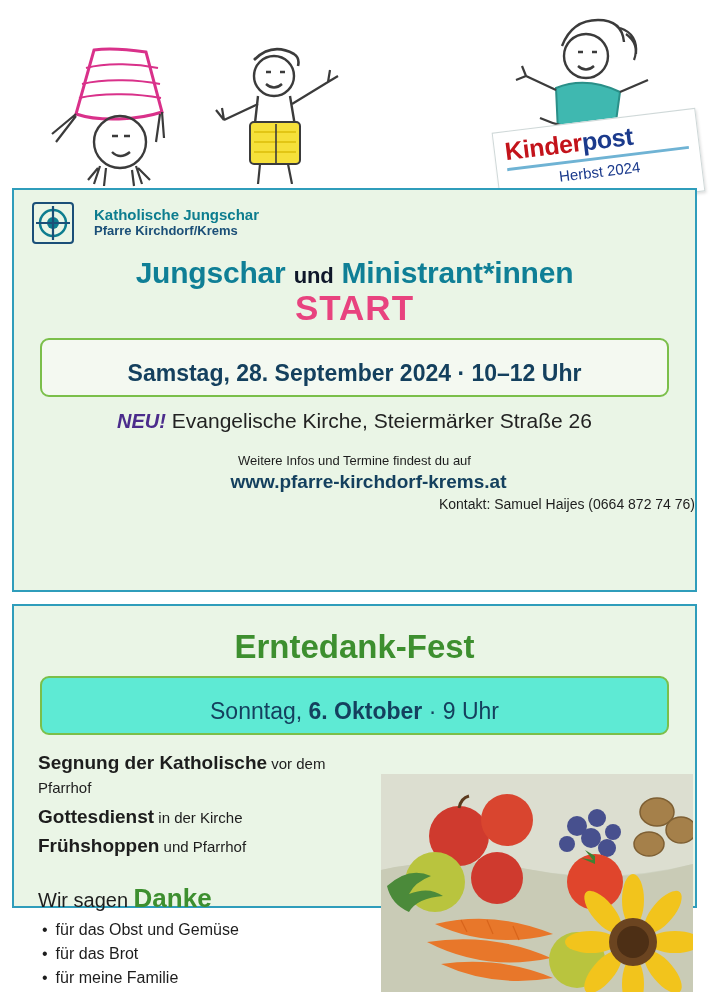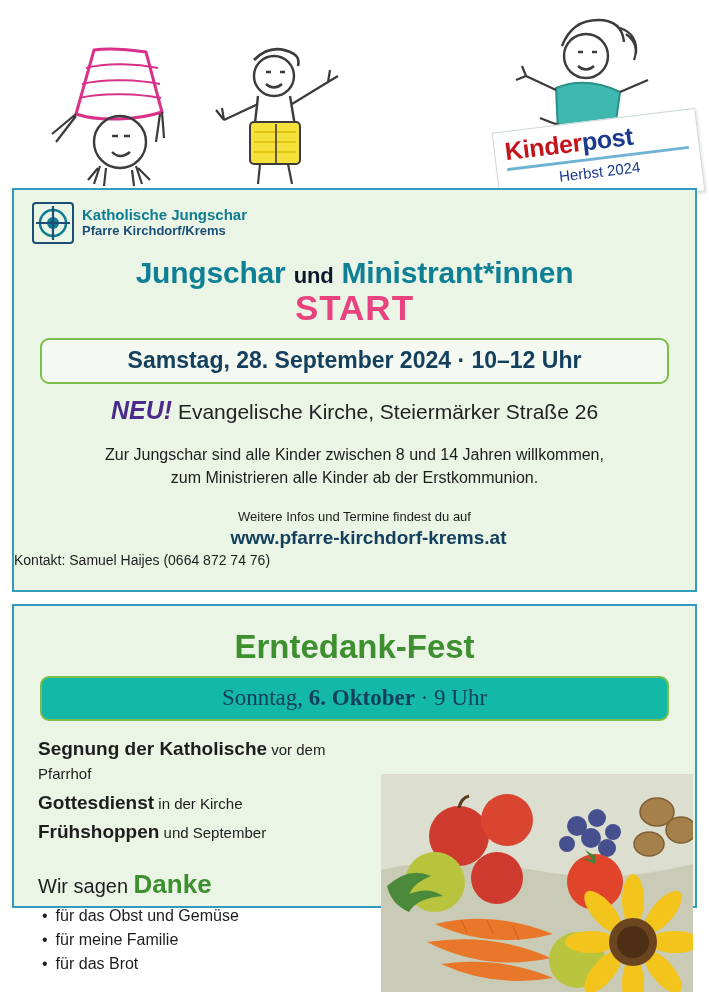--- a/index.html
+++ b/index.html
@@ -60,21 +60,21 @@
     background: #eaf5e6;
   }
   .panel-1 { top: 188px; height: 404px; }
   .panel-2 { top: 604px; height: 304px; border-color: #2f9dbb; }
 
   
   .logo-row {
     display: flex;
     align-items: center;
     padding: 12px 0 0 18px;
-    gap: 8px;
+    gap: 20px;
   }
   .logo-mark { width: 42px; height: 42px; flex: 0 0 42px; }
   .logo-text-1 {
     font-size: 15px;
     font-weight: bold;
     color: #0d7d8f;
     line-height: 1.12;
   }
   .logo-text-2 {
     font-size: 13px;
@@ -105,39 +105,39 @@
     letter-spacing: 1px;
     margin-top: -2px;
   }
 
   .date-box {
     margin: 10px 26px 0 26px;
     border: 2px solid #7bbf4a;
     border-radius: 9px;
     background: #f4f9f1;
     text-align: center;
-    padding: 7px 4px 8px 4px;
+    padding: 20px 4px 8px 4px;
     font-size: 23px;
     font-weight: bold;
     color: #14405e;
   }
-  .date-box.light { background: #14b8a6; font-family: Liberation Serif, serif; }
+  .date-box.light { background: #5eead4; }
   .date-box .reg { font-weight: normal; }
 
   .place-line {
     text-align: center;
     margin-top: 12px;
     font-size: 21px;
     color: #222222;
   }
   .place-line .neu {
     color: #4b2c8c;
     font-weight: bold;
     font-style: italic;
-    font-size: 25px;
+    font-size: 20px;
   }
 
   .body-text {
     text-align: center;
     margin: 18px 34px 0 34px;
     font-size: 16px;
     color: #1d1d1d;
     line-height: 1.45;
   }
   .infos {
@@ -148,21 +148,21 @@
   }
   .web {
     text-align: center;
     font-size: 19px;
     font-weight: bold;
     color: #14405e;
     margin-top: 3px;
     margin-left: 28px;
   }
   .contact {
-    text-align: left;
+    text-align: right;
     font-size: 14px;
     color: #1d1d1d;
     margin-top: 3px;
   }
 
   
   .head-erntedank {
     text-align: center;
     margin-top: 22px;
     font-size: 33px;
@@ -300,24 +300,20 @@
 
   <div class="head-start">START</div>
 
   <div class="date-box">Samstag, 28. September 2024 · 10–12 Uhr</div>
 
   <div class="place-line">
     <span class="neu">NEU!</span>
     <span>Evangelische Kirche, Steiermärker Straße 26</span>
   </div>
 
-  <div class="body-text">
-    <div>Zur Jungschar sind alle Kinder zwischen 8 und 14 Jahren willkommen,</div>
-    <div>zum Ministrieren alle Kinder ab der Erstkommunion.</div>
-  </div>
 
   <div class="infos">Weitere Infos und Termine findest du auf</div>
   <div class="web">www.pfarre-kirchdorf-krems.at</div>
   <div class="contact">Kontakt: Samuel Haijes (0664 872 74 76)</div>
 </div>
 
 <div class="panel panel-2">
 
   <div class="head-erntedank">Erntedank-Fest</div>
 
@@ -326,31 +322,31 @@
   </div>
 
   <div class="p2-list">
     <div class="ln">
       <b>Segnung der Katholische</b><span class="sm"> vor dem Pfarrhof</span>
     </div>
     <div class="ln">
       <b>Gottesdienst</b><span class="sm"> in der Kirche</span>
     </div>
     <div class="ln">
-      <b>Frühshoppen</b><span class="sm"> und September</span>
+      <b>Frühshoppen</b><span class="sm"> und Pfarrhof</span>
     </div>
 
     <div class="danke">
       <span>Wir sagen </span><span class="big">Danke</span>
     </div>
 
     <div class="bullets">
       <div>für das Obst und Gemüse</div>
+      <div>für das Brot</div>
       <div>für meine Familie</div>
-      <div>für das Brot</div>
     </div>
   </div>
 
   <div class="photo">
     <svg width="312" height="218" viewBox="0 0 312 218">
       <rect width="312" height="218" fill="#cfd3c2"></rect>
       <path d="M0 0 h312 v90 q-80 20 -160 6 Q60 82 0 96 Z" fill="#dcded0"></path>
       <path d="M0 96 q70 -16 152 0 q80 16 160 -6 v128 H0 Z" fill="#c9cbb6"></path>
 
       <g fill="#47508e">

